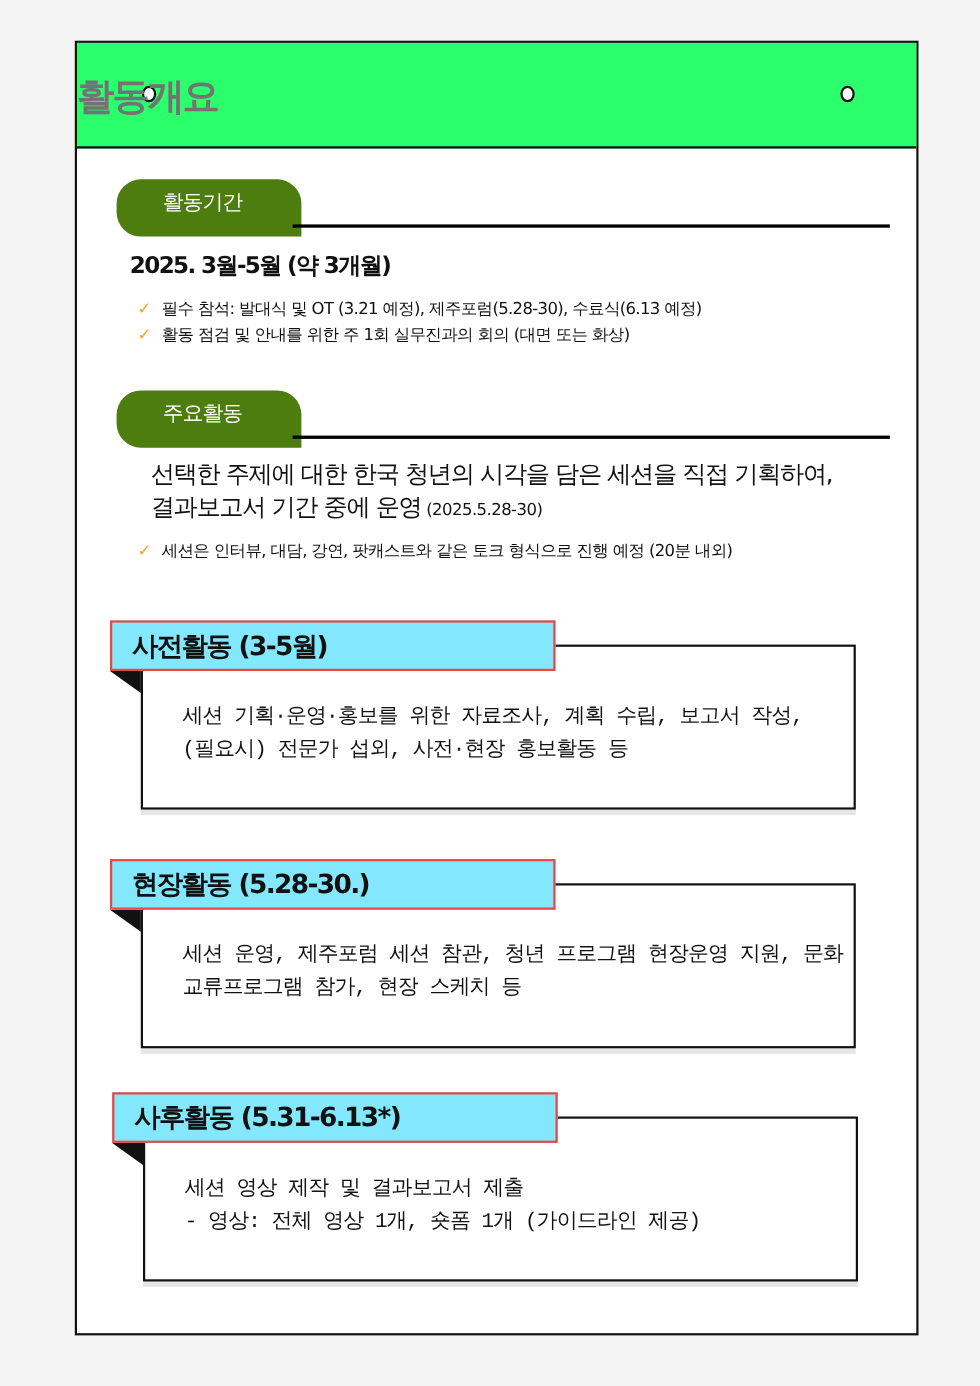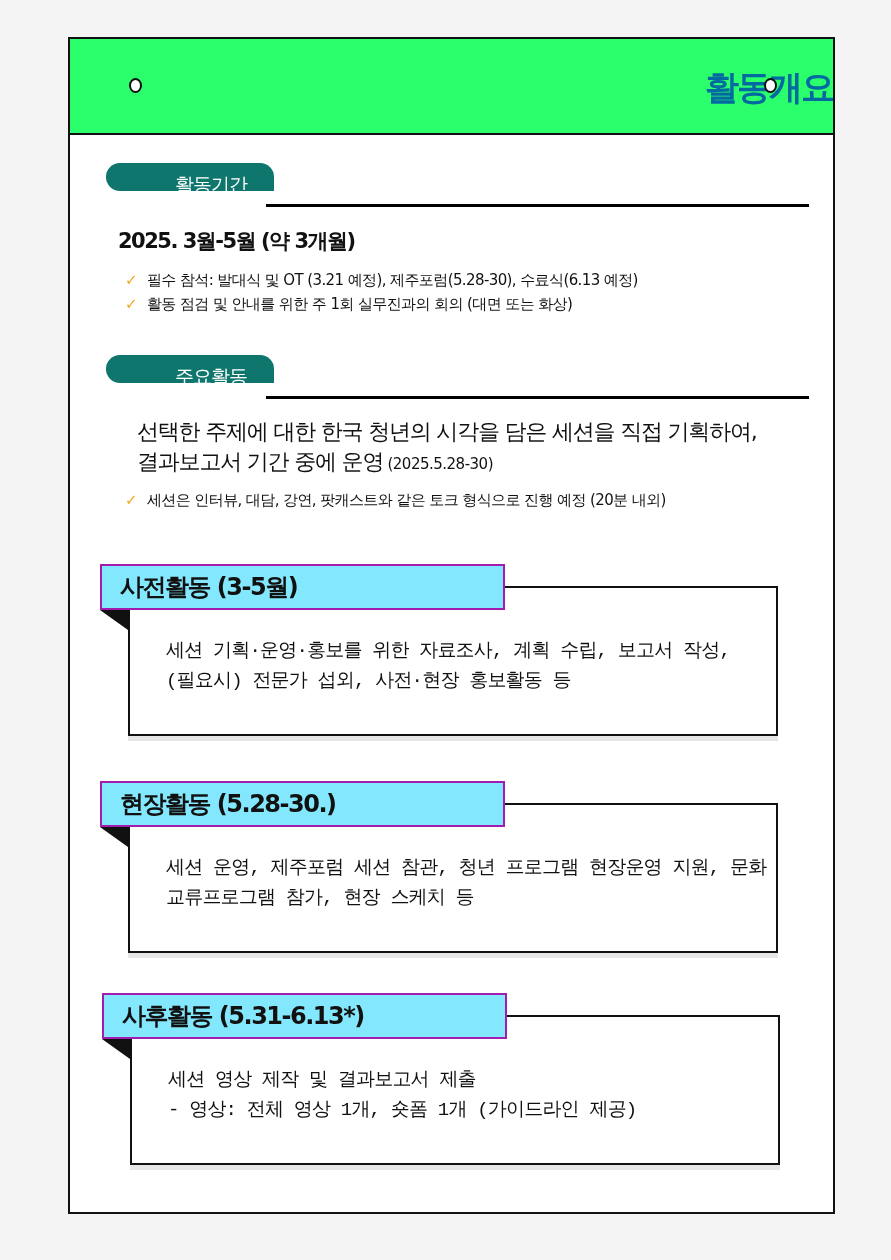--- a/index.html
+++ b/index.html
@@ -10,36 +10,35 @@
   }
   .card {
     position: absolute; left: 68px; top: 37px; width: 767px; height: 1177px;
     background: #fff; border: 2px solid #111; box-sizing: border-box;
   }
   .header {
     position: absolute; left: 0; top: 0; right: 0; height: 94px;
     background: #2cff6c; border-bottom: 2px solid #111;
   }
   .header-title {
-    position: absolute; left: 0; right: 0; top: 26px; text-align: right;
-    font-size: 34px; font-weight: bold; letter-spacing: -2px; color: #0369a1;
+    position: absolute; left: 0; right: 0; top: 26px; text-align: left;
+    font-size: 34px; font-weight: bold; letter-spacing: -2px; color: #737373;
   }
   .hole {
     position: absolute; top: 39px; width: 9px; height: 11px;
     border: 2px solid #111; border-radius: 50%; background: #fff;
   }
   .hole.left { left: 59px; } .hole.right { left: 694px; }
 
   .pill-row { position: absolute; left: 36px; width: 703px; height: 46px; }
   .pill {
-    position: absolute; left: 0; top: 0; width: 168px; height: 28px;
-    background: #0f766e; border-radius: 22px 22px 0 22px; color: #fff;
+    position: absolute; left: 0; top: 0; width: 168px; height: 52px;
+    background: #4d7c0f; border-radius: 22px 22px 0 22px; color: #fff;
     font-size: 19px; line-height: 42px; padding-left: 42px; box-sizing: border-box;
     letter-spacing: -1px;
-    text-align: center;
   }
   .pill-line { position: absolute; left: 160px; right: 0; top: 41px; height: 3px; background: #000; }
 
   .period-title {
     position: absolute; left: 48px; top: 188px; font-size: 21px; font-weight: bold;
     letter-spacing: -1.5px;
   }
   .check-list { position: absolute; left: 55px; margin: 0; padding: 0; list-style: none; }
   .check-list li { font-size: 15px; height: 24px; line-height: 24px; letter-spacing: -0.6px; white-space: nowrap; }
   .check { color: #f0a81e; font-weight: bold; margin-right: 10px; font-size: 15px; }
@@ -51,21 +50,21 @@
   .main-desc .small { font-size: 15px; letter-spacing: -0.5px; }
 
   .act { position: absolute; left: 30px; width: 680px; height: 180px; }
   .act-box {
     position: absolute; left: 28px; top: 22px; width: 650px; height: 150px;
     border: 2px solid #111; background: #fff; box-sizing: border-box;
     box-shadow: 0 5px 0 #e6e6e6;
   }
   .act-tag {
     position: absolute; left: 0; top: 0; width: 405px; height: 46px;
-    background: #83e8fd; border: 2px solid #a21caf; box-sizing: border-box;
+    background: #83e8fd; border: 2px solid #ef4444; box-sizing: border-box;
     font-size: 24px; font-weight: bold; line-height: 42px; padding-left: 18px;
     letter-spacing: -1.5px; z-index: 2;
   }
   .fold {
     position: absolute; left: 0; top: 46px; width: 0; height: 0;
     border-top: 20px solid #111; border-left: 28px solid transparent; z-index: 1;
   }
   .act-text {
     position: absolute; left: 66px; top: 72px; font-size: 19px; line-height: 30px;
     letter-spacing: -0.8px; white-space: nowrap; font-family: Liberation Mono, monospace;

